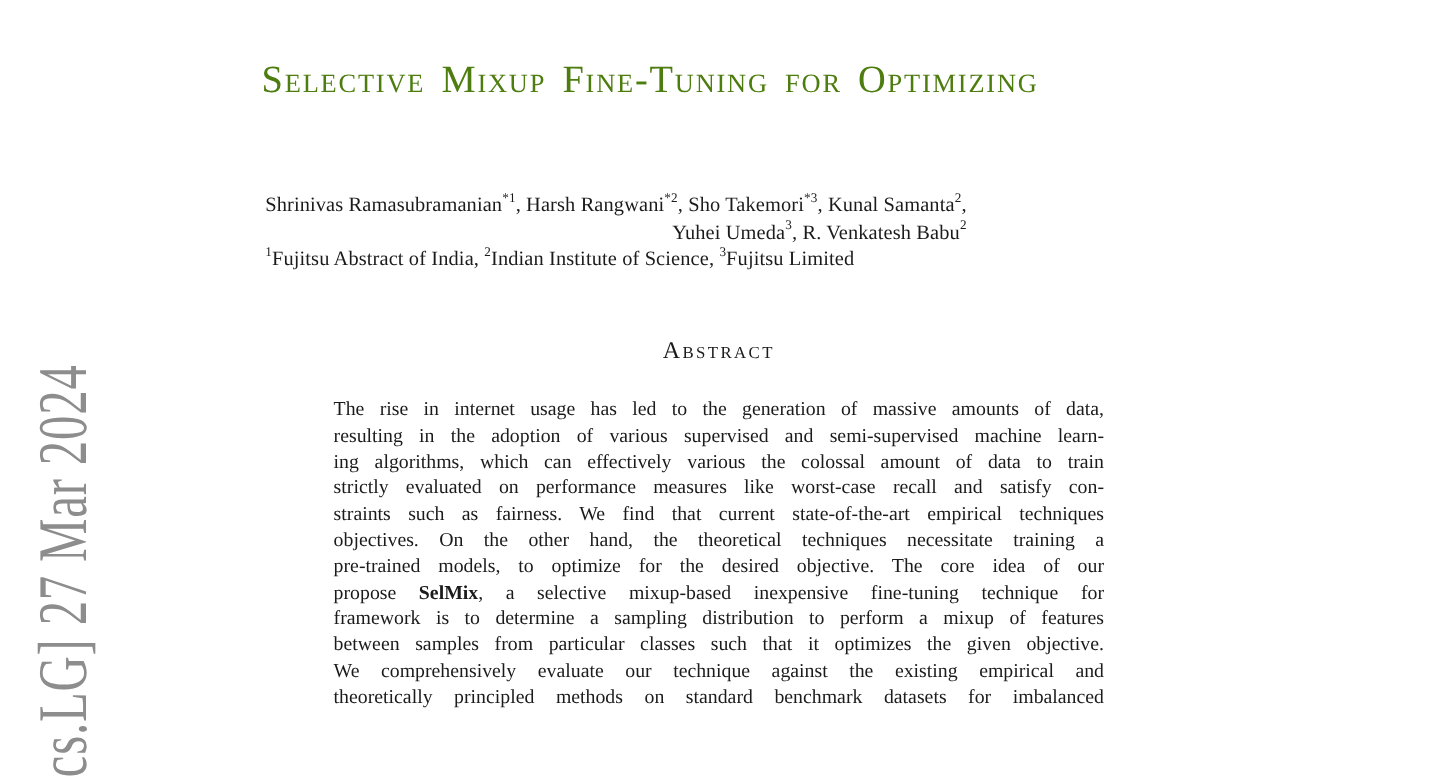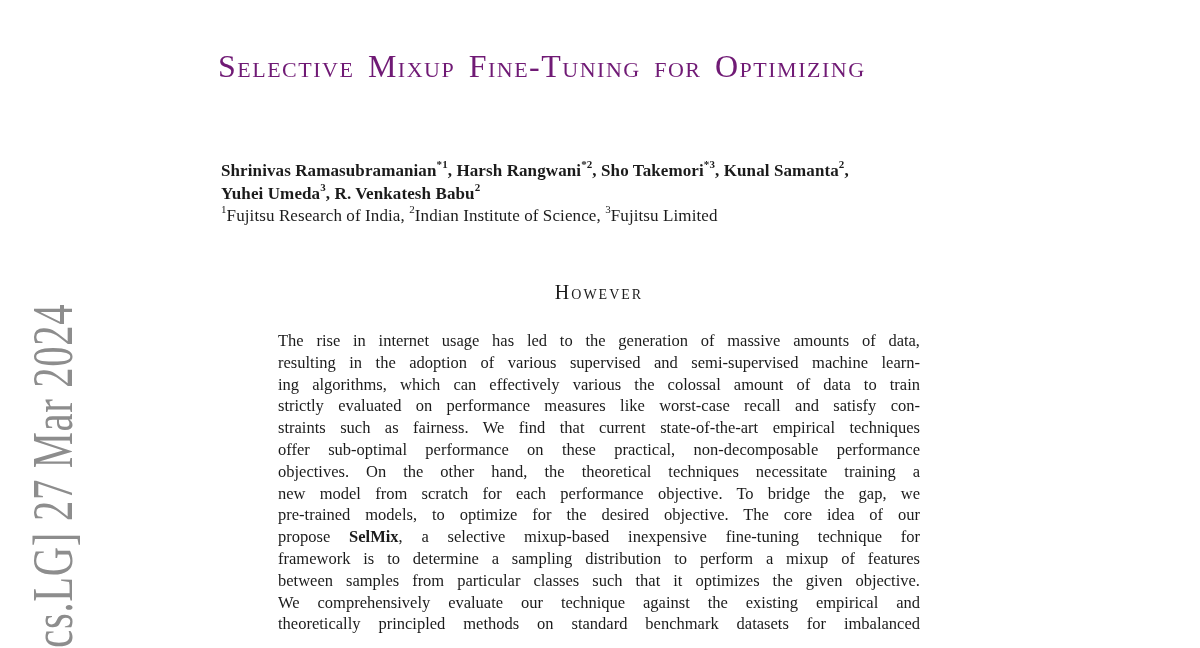--- a/index.html
+++ b/index.html
@@ -40,34 +40,34 @@
     position: absolute;
     left: 218px;
     top: 46px;
     margin: 0;
     font-size: 32px;
     font-weight: normal;
     font-variant: small-caps;
     letter-spacing: 1.5px;
     word-spacing: 4px;
     line-height: 41px;
-    color: #701a75;
+    color: #4d7c0f;
   }
   .title-line { display: block; }
 
   
   .authors {
     position: absolute;
     left: 221px;
     top: 160px;
     font-size: 17px;
     line-height: 22.5px;
     letter-spacing: 0.1px;
   }
-  .author-line.bold { font-weight: bold; }
+  .author-line.bold { font-weight: normal; text-align: right; }
   .authors sup {
     font-size: 11px;
     line-height: 0;
     position: relative;
     top: -1px;
   }
   .affil-line { font-weight: normal; }
 
   
   .abstract-heading {
@@ -105,35 +105,33 @@
   </h1>
 
   <div class="authors">
     <div class="author-line bold">
       <span class="author"><span>Shrinivas Ramasubramanian</span><sup>*1</sup><span>, </span></span><span class="author"><span>Harsh Rangwani</span><sup>*2</sup><span>, </span></span><span class="author"><span>Sho Takemori</span><sup>*3</sup><span>, </span></span><span class="author"><span>Kunal Samanta</span><sup>2</sup><span>,</span></span>
     </div>
     <div class="author-line bold">
       <span class="author"><span>Yuhei Umeda</span><sup>3</sup><span>, </span></span><span class="author"><span>R. Venkatesh Babu</span><sup>2</sup><span></span></span>
     </div>
     <div class="author-line affil-line">
-      <span class="affil-item"><sup>1</sup><span>Fujitsu Research of India</span><span>, </span></span><span class="affil-item"><sup>2</sup><span>Indian Institute of Science</span><span>, </span></span><span class="affil-item"><sup>3</sup><span>Fujitsu Limited</span><span></span></span>
+      <span class="affil-item"><sup>1</sup><span>Fujitsu Abstract of India</span><span>, </span></span><span class="affil-item"><sup>2</sup><span>Indian Institute of Science</span><span>, </span></span><span class="affil-item"><sup>3</sup><span>Fujitsu Limited</span><span></span></span>
     </div>
   </div>
 
-  <div class="abstract-heading">However</div>
+  <div class="abstract-heading">Abstract</div>
 
   <div class="abstract-body">
     <div class="abs-line">The rise in internet usage has led to the generation of massive amounts of data,</div>
       <div class="abs-line">resulting in the adoption of various supervised and semi-supervised machine learn-</div>
       <div class="abs-line">ing algorithms, which can effectively various the colossal amount of data to train</div>
       <div class="abs-line">strictly evaluated on performance measures like worst-case recall and satisfy con-</div>
       <div class="abs-line">straints such as fairness. We find that current state-of-the-art empirical techniques</div>
-      <div class="abs-line">offer sub-optimal performance on these practical, non-decomposable performance</div>
       <div class="abs-line">objectives. On the other hand, the theoretical techniques necessitate training a</div>
-      <div class="abs-line">new model from scratch for each performance objective. To bridge the gap, we</div>
       <div class="abs-line">pre-trained models, to optimize for the desired objective. The core idea of our</div>
       <div class="abs-line">propose <strong>SelMix</strong>, a selective mixup-based inexpensive fine-tuning technique for</div>
       <div class="abs-line">framework is to determine a sampling distribution to perform a mixup of features</div>
       <div class="abs-line">between samples from particular classes such that it optimizes the given objective.</div>
       <div class="abs-line">We comprehensively evaluate our technique against the existing empirical and</div>
       <div class="abs-line">theoretically principled methods on standard benchmark datasets for imbalanced</div>
   </div>
 
 </div>
 

